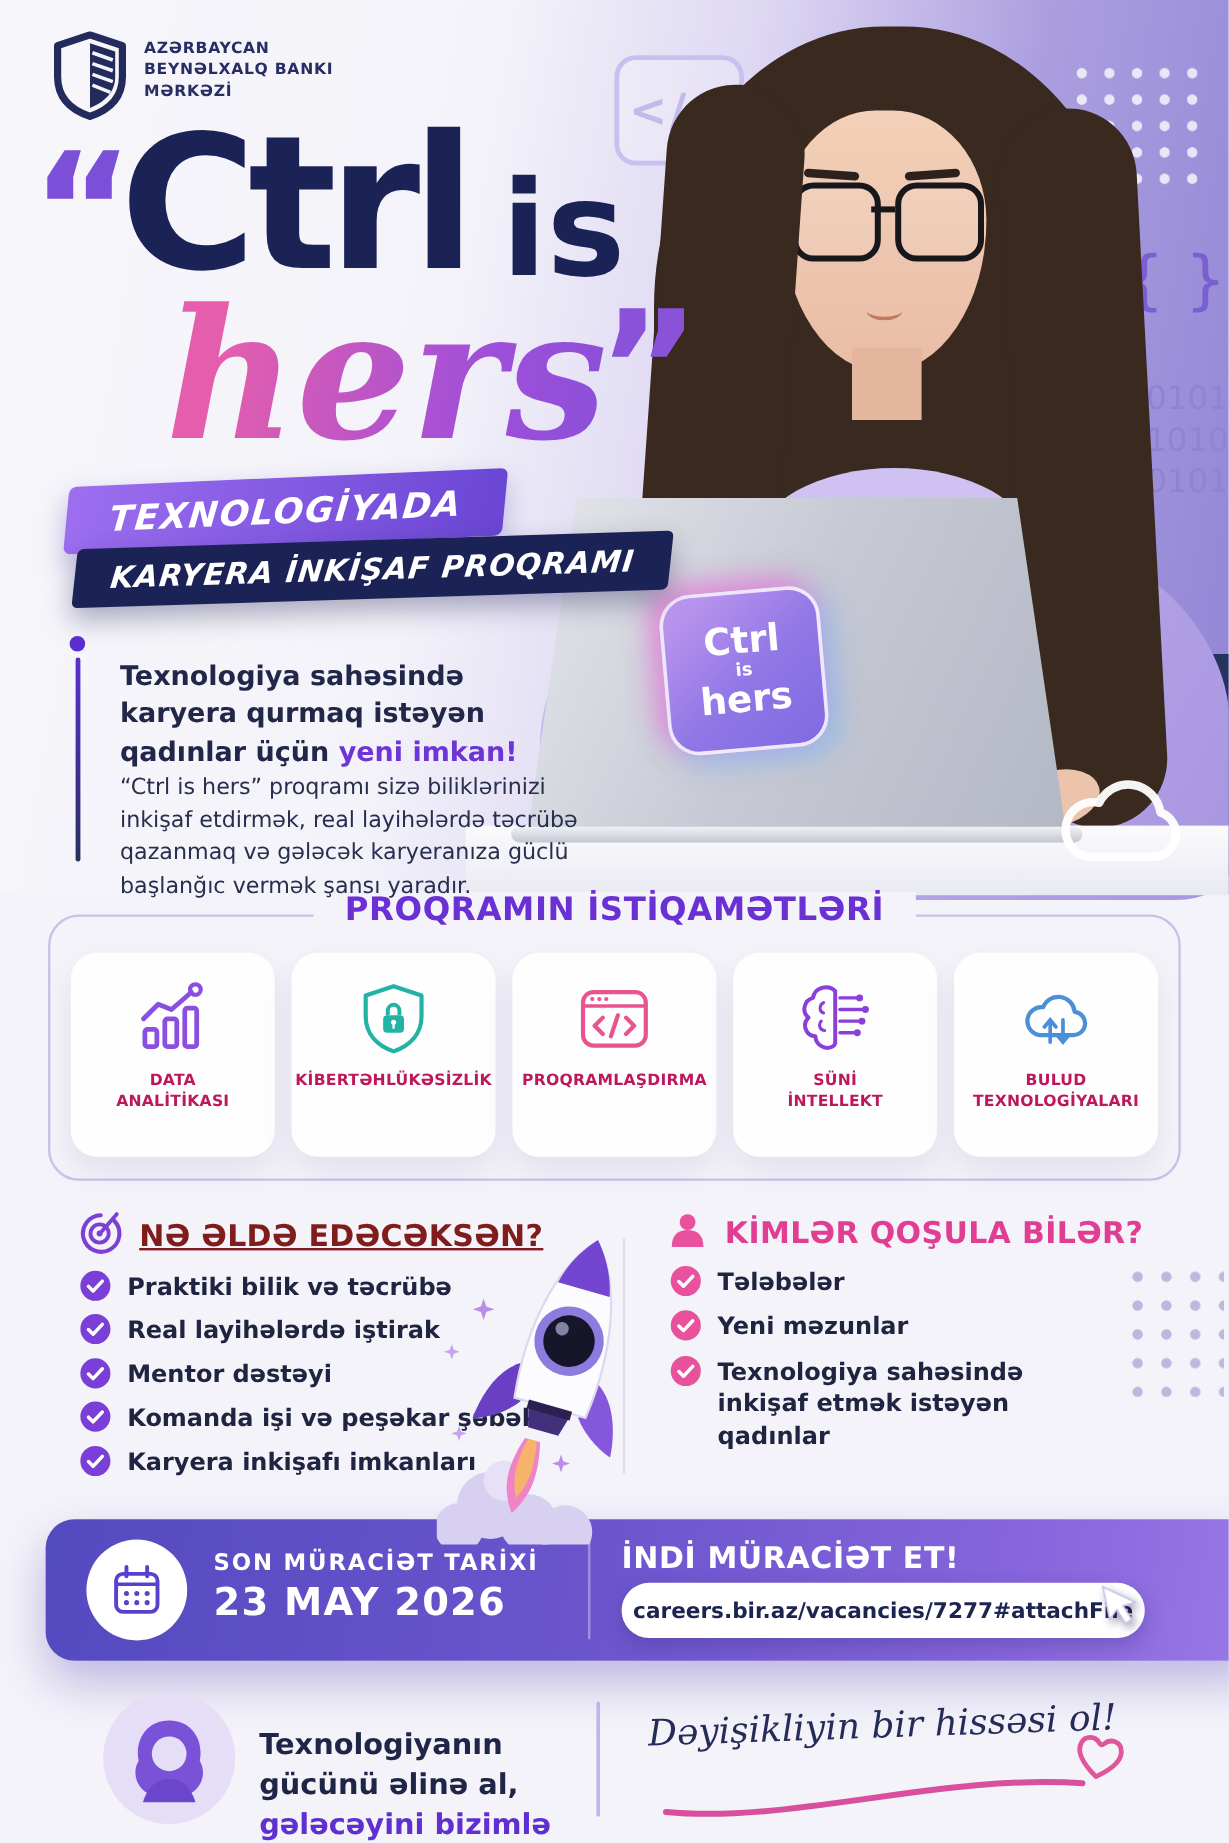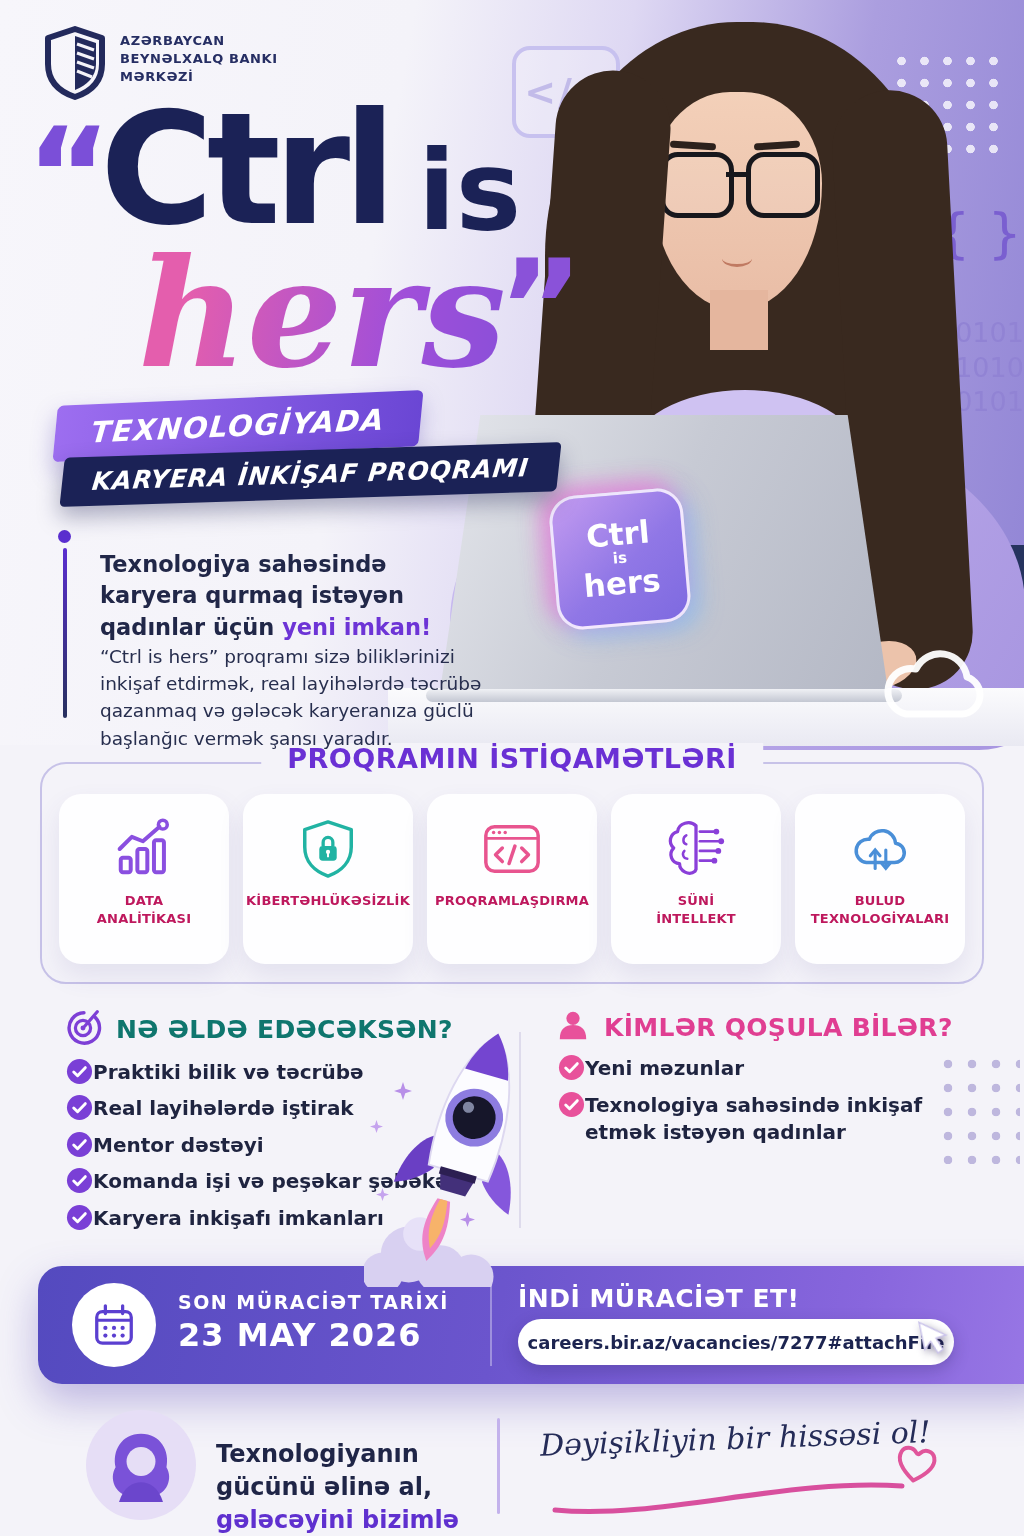--- a/index.html
+++ b/index.html
@@ -96,25 +96,25 @@
   .dir-cards{position:absolute;left:17px;top:30px;display:flex;gap:14px;}
   .dir-card{width:170px;height:170px;background:#fefeff;border-radius:22px;box-shadow:0 12px 26px rgba(80,70,150,.10);
     display:flex;flex-direction:column;align-items:center;}
   .dir-card svg{margin-top:24px;}
   .dir-label{margin-top:12px;text-align:center;font-size:13px;font-weight:800;color:#be185d;line-height:1.35;letter-spacing:.2px;}
   .dir-label span{display:block;white-space:nowrap;}
 
   
   .bn-head,.el-head{position:absolute;z-index:20;display:flex;align-items:center;gap:14px;}
   .bn-head{left:64px;top:1008px;} .el-head{left:556px;top:1008px;}
-  .bn-head .t{font-size:25px;font-weight:800;color:#0f766e;letter-spacing:.3px;}
+  .bn-head .t{font-size:25px;font-weight:800;color:#7f1d1d;letter-spacing:.3px;text-decoration:underline;}
   .el-head .t{font-size:25px;font-weight:800;color:#e03e92;letter-spacing:.3px;}
   .bn-list{position:absolute;left:66px;top:1058px;z-index:20;display:flex;flex-direction:column;gap:9px;}
   .el-list{position:absolute;left:558px;top:1054px;width:376px;z-index:20;display:flex;flex-direction:column;gap:10px;}
-  .chk-row{display:flex;align-items:flex-start;gap:0;}
+  .chk-row{display:flex;align-items:flex-start;gap:13px;}
   .chk-row .txt{font-size:20px;font-weight:600;color:#1f2440;line-height:1.32;padding-top:1px;}
   .ck{flex:0 0 auto;}
   .bn-list .ck{color:#7a3fd6;} .el-list .ck{color:#e8519b;}
   .list-divider{position:absolute;left:519px;top:1032px;width:2px;height:196px;background:#dedbec;z-index:19;}
   .dots-br{position:absolute;left:936px;top:1052px;width:84px;height:112px;z-index:2;opacity:.75;
     background-image:radial-gradient(circle,rgba(124,110,190,.6) 4px,transparent 4.6px);background-size:24px 24px;}
   .rocket{position:absolute;left:364px;top:1002px;z-index:25;}
   .sparkle{position:absolute;z-index:24;}
 
   
@@ -379,20 +379,27 @@
   <div class="el-head">
     <span>
       <svg width="34" height="34" viewBox="0 0 36 36">
         <circle cx="18" cy="11" r="7" fill="#e8519b"></circle>
         <path d="M4 33 C4 22 10 18 18 18 C26 18 32 22 32 33 Z" fill="#e8519b"></path>
       </svg>
     </span>
     <span class="t">KİMLƏR QOŞULA BİLƏR?</span>
   </div>
   <div class="el-list">
+    <div class="chk-row">
+      <svg class="ck" width="27" height="27" viewBox="0 0 28 28">
+          <circle cx="14" cy="14" r="13" fill="currentColor"></circle>
+          <path d="M8 14.5 L12 18.5 L20 10" stroke="#fff" stroke-width="3" fill="none" stroke-linecap="round" stroke-linejoin="round"></path>
+        </svg>
+      <span class="txt">Tələbələr</span>
+      </div>
     <div class="chk-row">
       <svg class="ck" width="27" height="27" viewBox="0 0 28 28">
           <circle cx="14" cy="14" r="13" fill="currentColor"></circle>
           <path d="M8 14.5 L12 18.5 L20 10" stroke="#fff" stroke-width="3" fill="none" stroke-linecap="round" stroke-linejoin="round"></path>
         </svg>
       <span class="txt">Yeni məzunlar</span>
       </div>
     <div class="chk-row">
       <svg class="ck" width="27" height="27" viewBox="0 0 28 28">
           <circle cx="14" cy="14" r="13" fill="currentColor"></circle>

